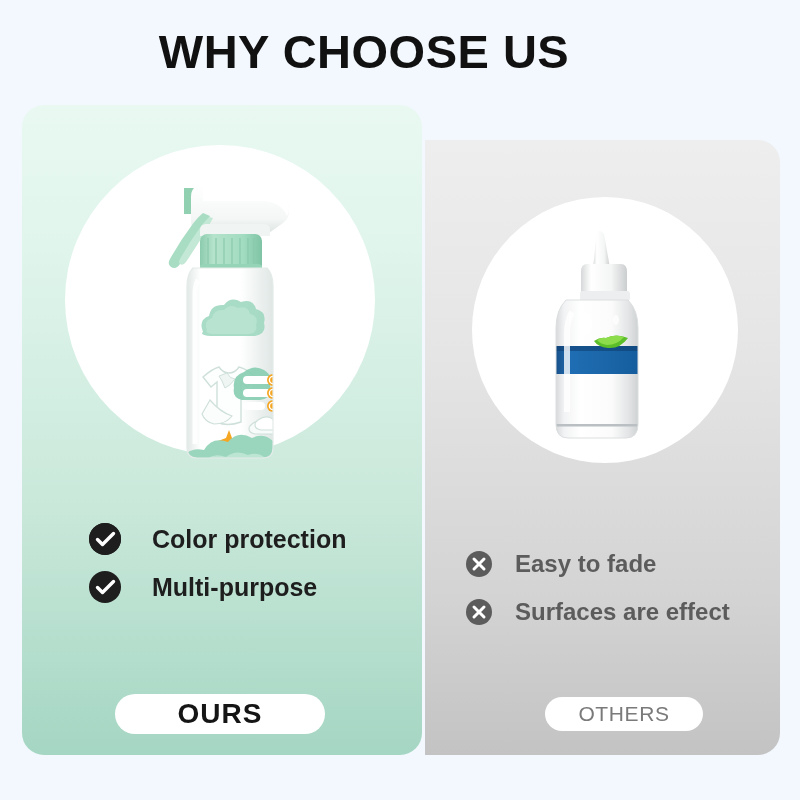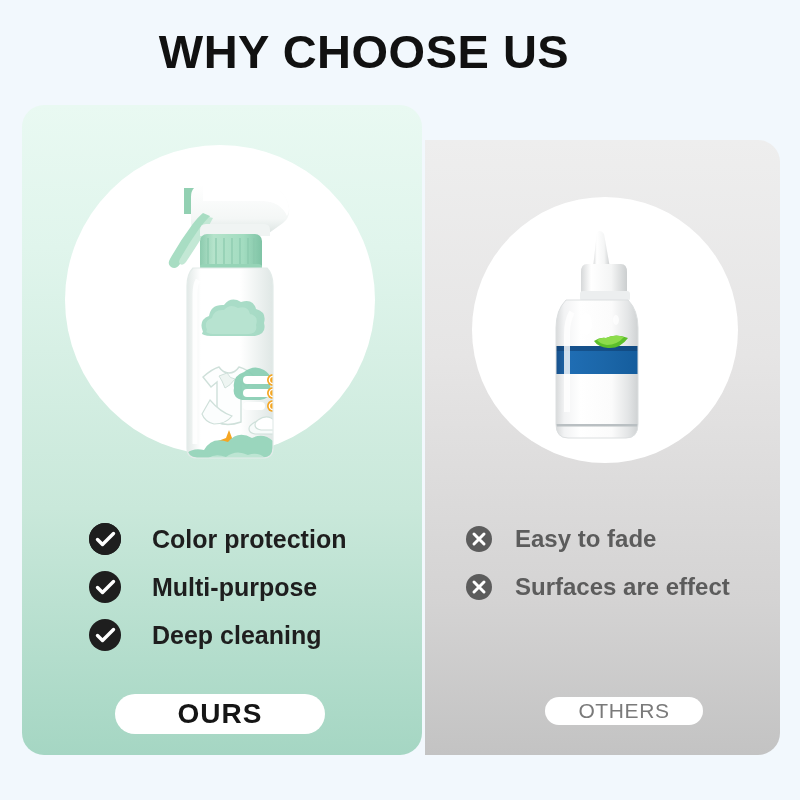--- a/index.html
+++ b/index.html
@@ -90,21 +90,21 @@
 
   
   .feature-list {
     position: absolute;
     list-style: none;
     margin: 0;
     padding: 0;
     font-weight: bold;
   }
   .list-ours  { left: 88px;  top: 522px; }
-  .list-others{ left: 465px; top: 523px; }
+  .list-others{ left: 465px; top: 548px; }
 
   .feature-item {
     display: flex;
     align-items: center;
     margin-bottom: 14px;
   }
   .list-ours .feature-item   { height: 34px; }
   .list-others .feature-item { height: 32px; margin-bottom: 16px; }
 
   .feature-icon {
@@ -142,21 +142,21 @@
     height: 40px;
     font-size: 28px;
     font-weight: bold;
     letter-spacing: 1px;
     color: #151515;
   }
   .badge-others {
     left: 545px;
     top: 697px;
     width: 158px;
-    height: 28px;
+    height: 34px;
     font-size: 21px;
     letter-spacing: 0.6px;
     color: #7a7a7a;
   }
 </style>
 </head>
 <body>
 
 <div class="page-title">WHY CHOOSE US</div>
 
@@ -258,27 +258,20 @@
     </svg>
     <span class="feature-label">Color protection</span>
   </li>
   <li class="feature-item">
     <svg class="feature-icon" viewBox="0 0 34 34">
       <circle cx="17" cy="17" r="16" fill="#1e1e1e"></circle>
       <path d="M9.5 17.5 l5 5 l11 -11" fill="none" stroke="#ffffff" stroke-width="3.4" stroke-linecap="round" stroke-linejoin="round"></path>
     </svg>
     <span class="feature-label">Multi-purpose</span>
   </li>
-  <li class="feature-item">
-    <svg class="feature-icon" viewBox="0 0 34 34">
-      <circle cx="17" cy="17" r="16" fill="#1e1e1e"></circle>
-      <path d="M9.5 17.5 l5 5 l11 -11" fill="none" stroke="#ffffff" stroke-width="3.4" stroke-linecap="round" stroke-linejoin="round"></path>
-    </svg>
-    <span class="feature-label">Deep cleaning</span>
-  </li>
 </ul>
 
 <div class="badge badge-ours">OURS</div>
 
 <div class="panel panel-others"></div>
 
 <div class="product-circle circle-others"></div>
 
 <svg class="squeeze-bottle" viewBox="0 0 170 232">
   <defs>

